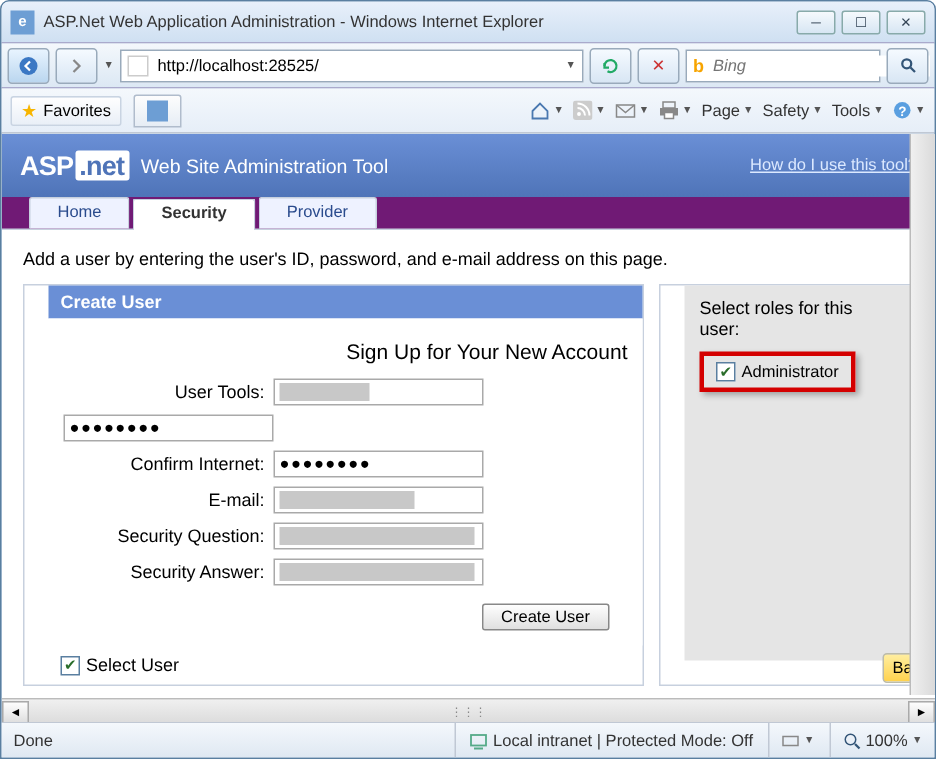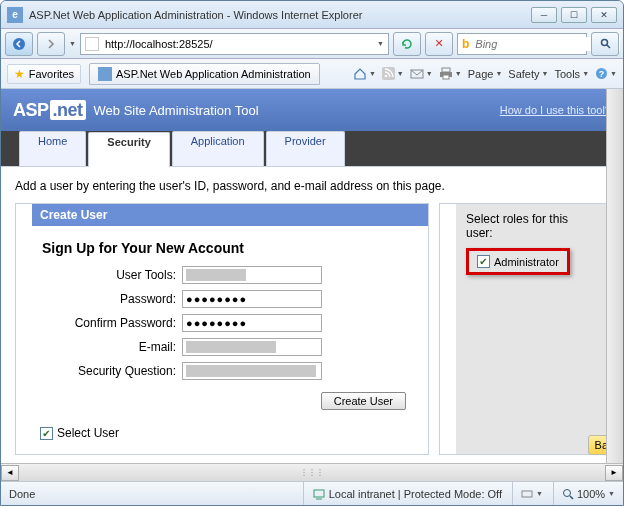--- a/index.html
+++ b/index.html
@@ -25,33 +25,33 @@
 .tab { height: 22px; background: linear-gradient(#fdfdfd,#e6edf5); border: 1px solid #b0bccc; border-radius: 2px 2px 0 0; display: flex; align-items: center; padding: 0 8px; gap: 4px; }
 .cmdbar { display: flex; align-items: center; gap: 6px; margin-left: auto; color: #333; text-align: center; }
 .cmdbar .ci { display: flex; align-items: center; gap: 2px; }
 .tri { font-size: 7px; color: #555; }
 .content { flex: 1; background: #fff; overflow: auto; position: relative; }
 .aspheader { height: 42px; background: linear-gradient(#6a8fd6,#4f74b8); color: #fff; display: flex; align-items: center; padding: 0 12px; }
 .asplogo { font-size: 18px; font-weight: bold; letter-spacing: -0.5px; }
 .asplogo .net { background: #fff; color: #4f74b8; padding: 0 3px; border-radius: 2px; margin-left: 1px; }
 .asptool { margin-left: 8px; font-size: 13px; }
 .asphelp { margin-left: auto; font-size: 11px; text-decoration: underline; color: #dce9ff; }
-.asptabs { display: flex; background: #404040; border-bottom: 1px solid #c7d0de; padding-left: 18px; height: 36px; }
+.asptabs { display: flex; background: #701a75; border-bottom: 1px solid #c7d0de; padding-left: 18px; height: 22px; }
 .asptab { padding: 3px 18px; border: 1px solid #c7d0de; border-bottom: none; margin-right: 2px; background: #eef2ff; color: #2a4b8d; font-size: 11px; border-radius: 2px 2px 0 0; }
 .asptab.active { background: #fff; font-weight: bold; color: #333; position: relative; top: 1px; }
 .bodyarea { padding: 8px 14px; }
 .instr { font-size: 12px; margin: 4px 0 10px; }
 .panels { display: flex; gap: 10px; }
 .panel { border: 1px solid #c7d0de; padding-left: 16px; }
 .panel.left { flex: 1; }
 .panel.right { width: 170px; }
 .phead { background: #6a8fd6; color: #fff; font-weight: bold; padding: 4px 8px; font-size: 12px; }
 .pbody { padding: 8px 10px; background: #e5e5e5; }
 .panel.left .pbody { background: #fff; }
-.signup { text-align: left; font-size: 14px; margin: 6px 0 10px; font-weight: bold; }
+.signup { text-align: right; font-size: 14px; margin: 6px 0 10px; }
 .frow { display: flex; align-items: center; margin-bottom: 6px; }
 .frow label { width: 140px; text-align: right; padding-right: 6px; font-size: 12px; }
 .frow .inp { width: 140px; height: 18px; border: 1px solid #a9a9a9; background: #fff; display: flex; align-items: center; padding: 0 3px; }
 .redact { background: #c8c8c8; height: 12px; display: inline-block; }
 .dots { letter-spacing: 1px; font-size: 11px; }
 .btnrow { text-align: right; padding: 6px 12px 2px; }
 .btn { border: 1px solid #888; background: linear-gradient(#fefefe,#e0e0e0); padding: 2px 12px; font-size: 11px; border-radius: 2px; }
 .chkrow { padding: 6px 8px; font-size: 12px; display: flex; align-items: center; gap: 4px; }
 .chk { width: 13px; height: 13px; border: 1px solid #5a7fa0; background: #fff; display: inline-flex; align-items: center; justify-content: center; color: #2a6d2a; font-size: 10px; }
 .rolebox { border: 3px solid #d40000; padding: 4px 8px; display: inline-flex; align-items: center; gap: 4px; box-shadow: 2px 2px 4px rgba(0,0,0,0.3); }
@@ -120,21 +120,20 @@
       </span>
   </div>
 
   <div class="favbar">
     <div class="fav">
       <span class="star">★</span>
       <span>Favorites</span>
     </div>
     <div class="tab">
       <span style="width:14px;height:14px;background:#6d9ed4;display:inline-block"></span>
-      <span>ASP.Net Web Application Administration</span>
     </div>
     <div class="cmdbar">
       <span class="ci">
           <svg width="14" height="14" viewBox="0 0 14 14">
             <path d="M2 7 L7 2 L12 7 L12 12 L2 12 Z" fill="none" stroke="#4a78b0" stroke-width="1.2"></path>
           </svg>
           <span class="tri">▼</span>
         </span>
       <span class="ci">
           <svg width="13" height="13" viewBox="0 0 13 13">
@@ -185,56 +184,60 @@
   <div class="content">
     <div class="contentwrap">
       <div class="aspheader">
         <span class="asplogo"><span>ASP</span><span class="net">.net</span></span>
         <span class="asptool">Web Site Administration Tool</span>
         <a class="asphelp">How do I use this tool?</a>
       </div>
       <div class="asptabs">
         <div class="asptab">Home</div>
         <div class="asptab active">Security</div>
-        <div class="asptab">Application</div>
         <div class="asptab">Provider</div>
       </div>
       <div class="bodyarea">
         <div class="instr">Add a user by entering the user's ID, password, and e-mail address on this page.</div>
         <div class="panels">
           <div class="panel left">
             <div class="phead">Create User</div>
             <div class="pbody">
               <div class="signup">Sign Up for Your New Account</div>
               <div class="frow">
                   <label>User Tools:</label>
                   <div class="inp">
                     <span class="redact" style="width:60px"></span>
                   </div>
                 </div>
               <div class="frow">
-                  <label>Password:</label>
                   <div class="inp">
                     <span class="dots">●●●●●●●●</span>
                   </div>
                 </div>
               <div class="frow">
-                  <label>Confirm Password:</label>
+                  <label>Confirm Internet:</label>
                   <div class="inp">
                     <span class="dots">●●●●●●●●</span>
                   </div>
                 </div>
               <div class="frow">
                   <label>E-mail:</label>
                   <div class="inp">
                     <span class="redact" style="width:90px"></span>
                   </div>
                 </div>
               <div class="frow">
                   <label>Security Question:</label>
+                  <div class="inp">
+                    <span class="redact" style="width:130px"></span>
+                  </div>
+                </div>
+              <div class="frow">
+                  <label>Security Answer:</label>
                   <div class="inp">
                     <span class="redact" style="width:130px"></span>
                   </div>
                 </div>
               <div class="btnrow"><button class="btn">Create User</button></div>
             </div>
             <div class="chkrow">
               <span class="chk">✔</span>
               <span>Select User</span>
             </div>

